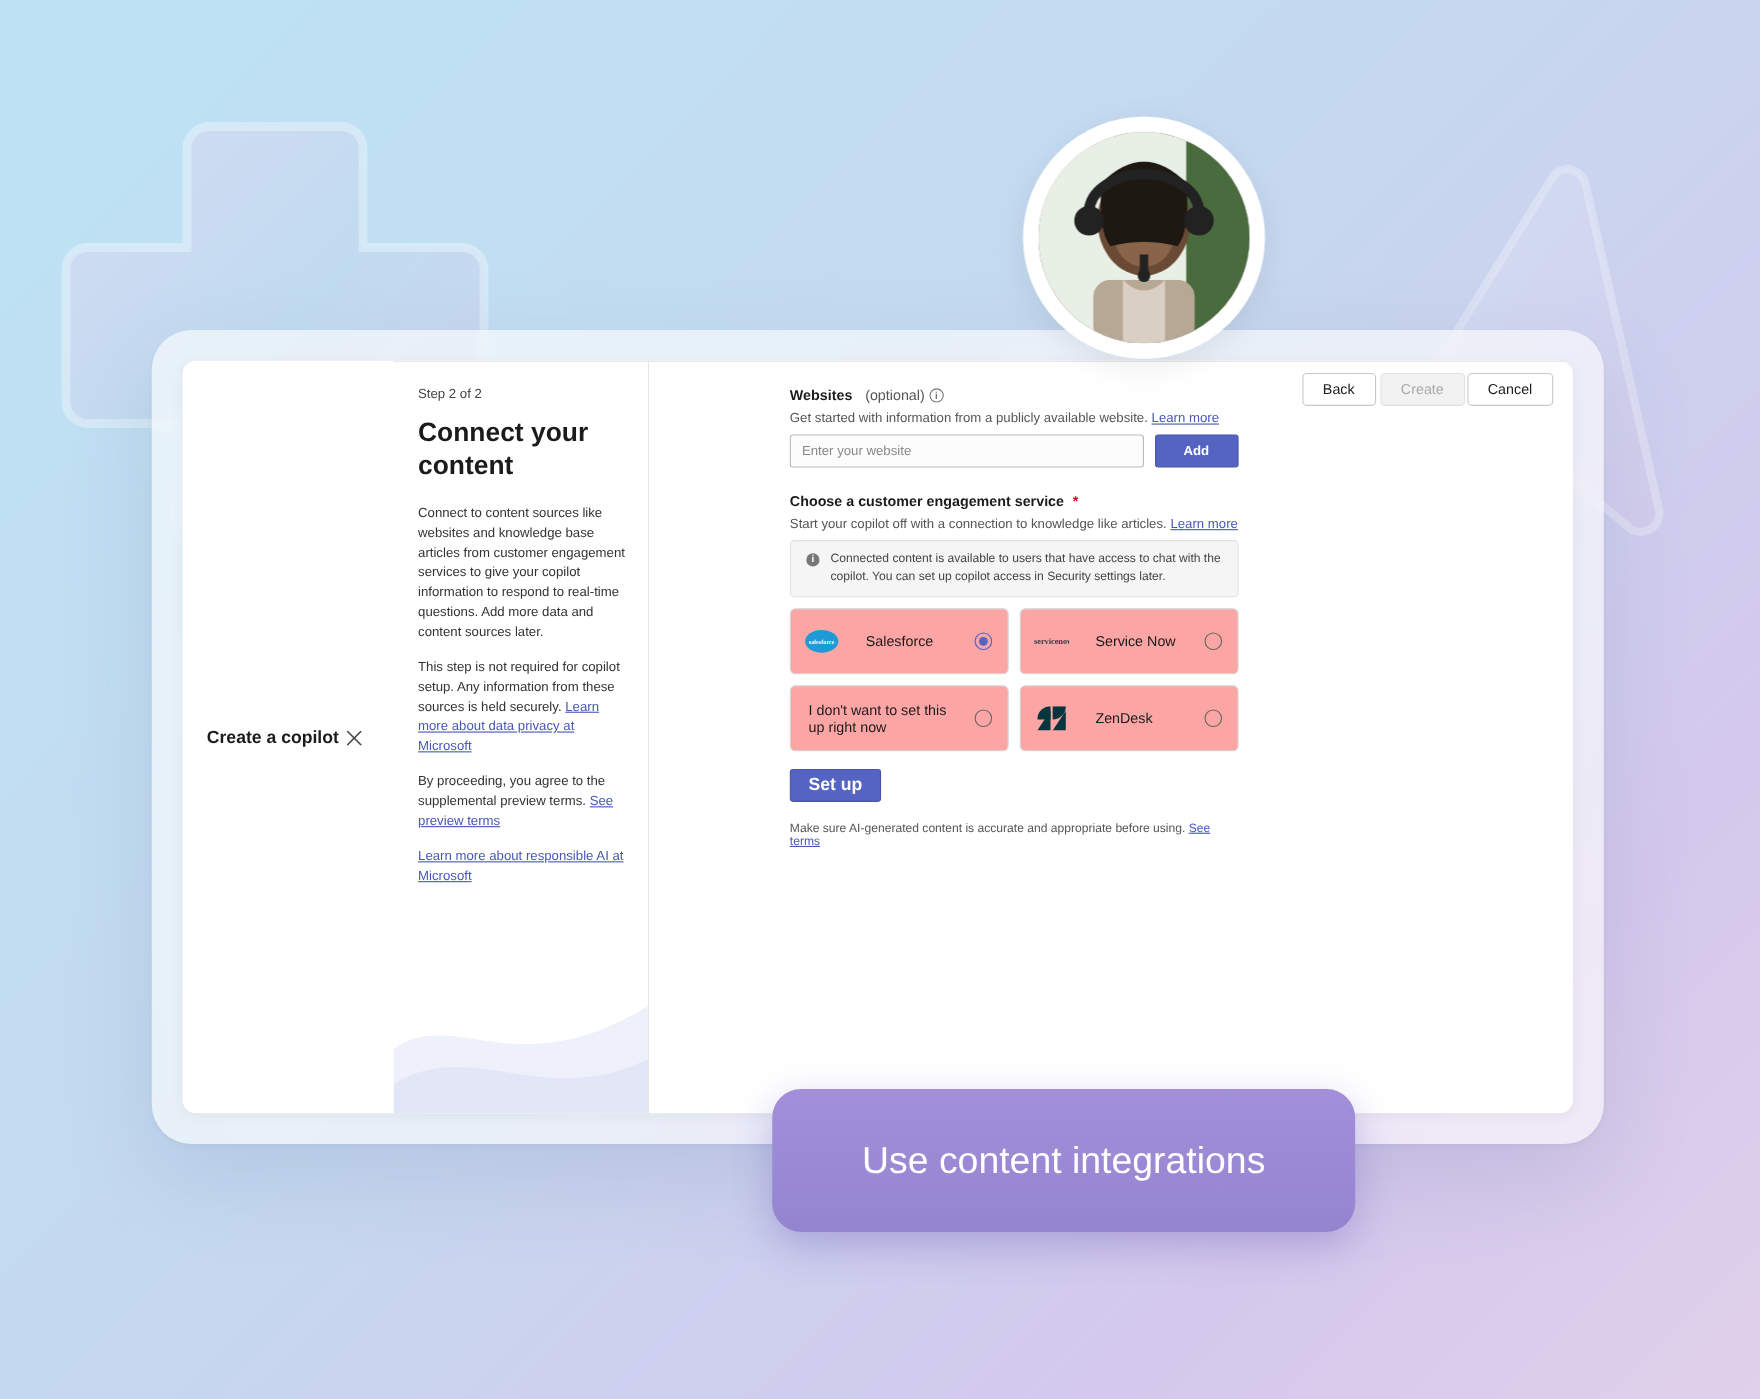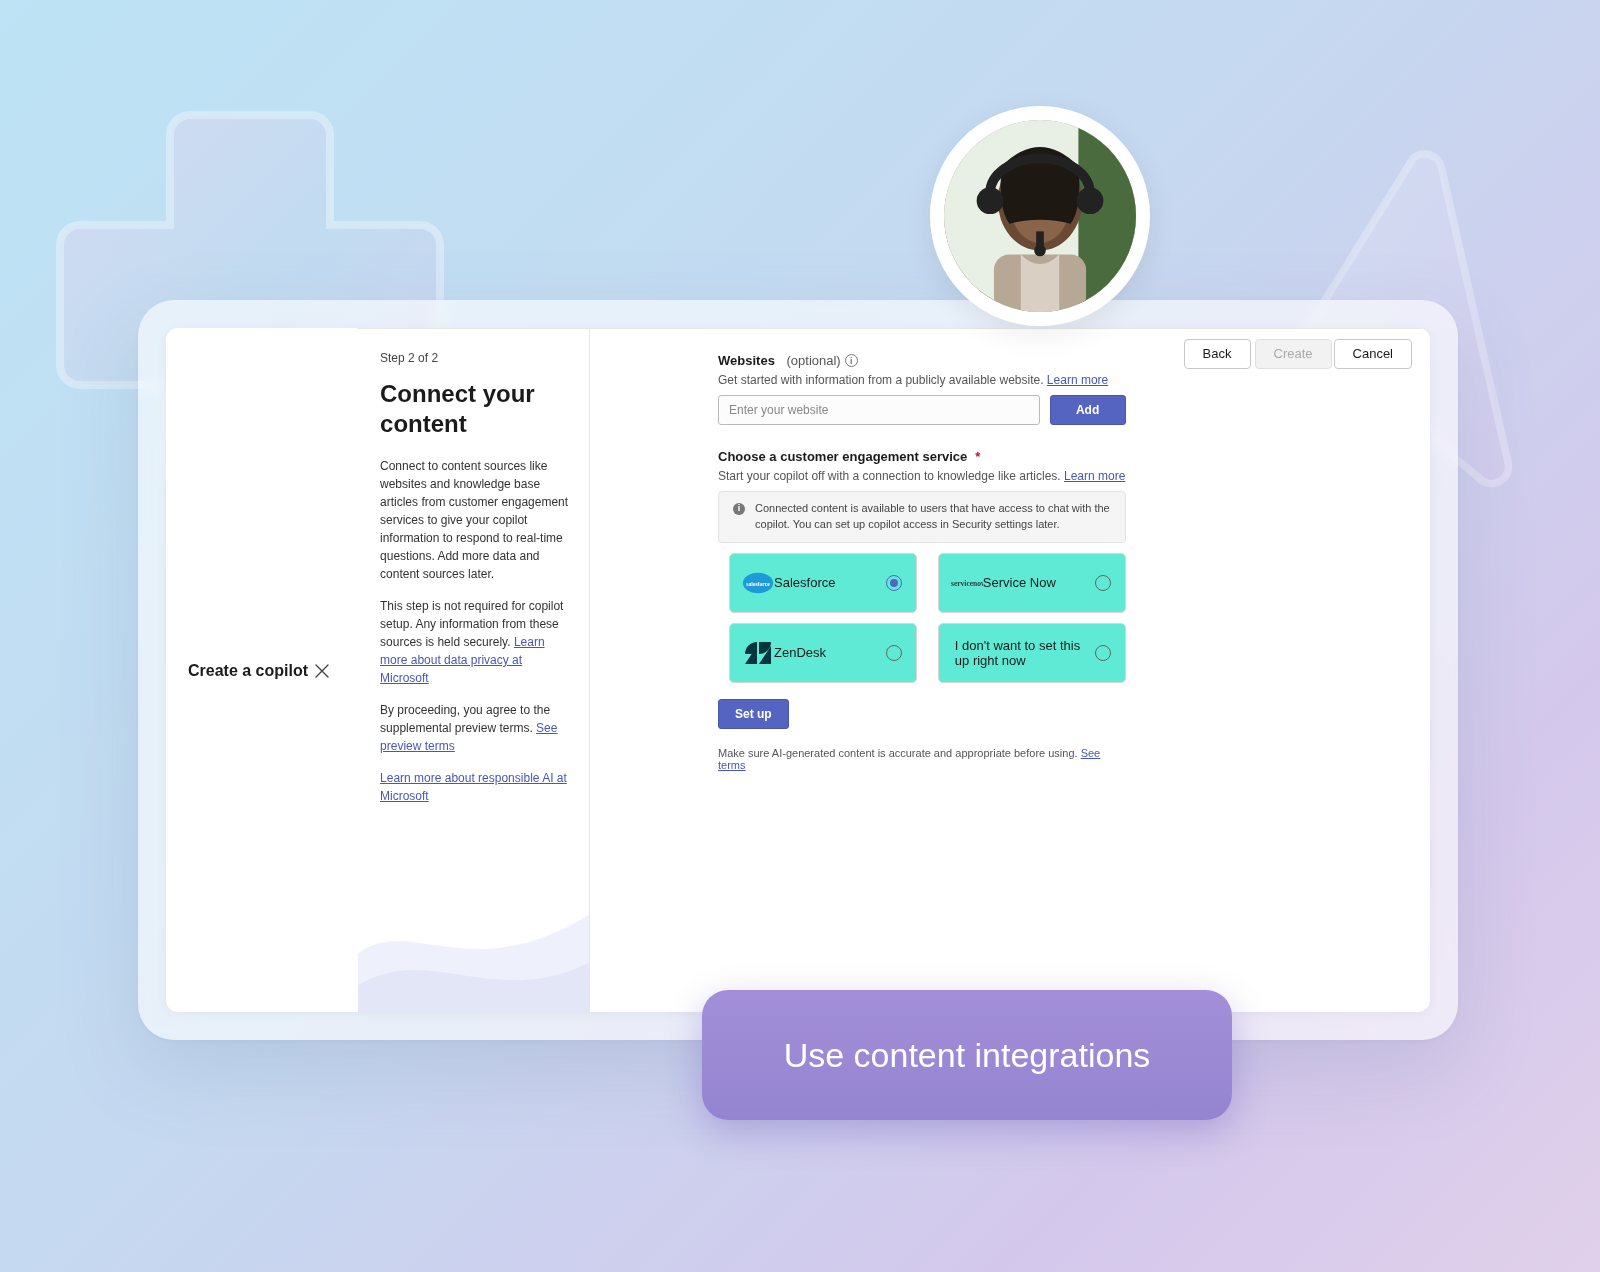--- a/index.html
+++ b/index.html
@@ -129,44 +129,43 @@
     margin-top: 2px;
   }
 
   .service-grid {
     display: grid; grid-template-columns: 1fr 1fr; gap: 10px;
     max-width: 472px; margin-bottom: 16px;
   }
   .service-card {
     border: 1px solid #d6d6d6; border-radius: 5px;
     height: 60px; display: flex; align-items: center;
-    padding: 0 14px 0 12px; gap: 0; cursor: pointer;
-    background: #5eead4;
-    margin-left: 11px;
+    padding: 0 14px 0 12px; gap: 24px; cursor: pointer;
+    background: #fca5a5;
   }
   .service-icon {
     width: 32px; height: 32px; display: flex; align-items: center; justify-content: center;
     flex-shrink: 0;
   }
   .service-label { flex: 1; font-size: 13px; color: #1b1b1b; }
   .radio {
     width: 16px; height: 16px; border: 1px solid #666; border-radius: 50%;
     display: flex; align-items: center; justify-content: center;
   }
   .radio.selected { border-color: #5563c1; }
   .radio.selected::after {
     content: ""; width: 8px; height: 8px; border-radius: 50%; background: #5563c1;
   }
   .service-card.no-icon { padding-left: 16px; }
 
   .setup-btn {
     height: 30px; padding: 0 16px;
     background: #5563c1; color: #fff;
     border: 1px solid #4a56a8; border-radius: 3px;
-    font-size: 12px; font-weight: 600; cursor: pointer;
+    font-size: 16px; font-weight: 600; cursor: pointer;
     margin-bottom: 18px;
   }
 
   .disclaimer { font-size: 11px; color: #555; }
 
   .dialog-footer {
     border-top: 1px solid #e6e6e6;
     height: 50px; display: flex; align-items: center;
     padding: 0 18px; gap: 2px;
   }
@@ -303,37 +302,37 @@
           </div>
           <div class="service-card">
             <span class="service-icon">
               <svg width="34" height="14" viewBox="0 0 34 14">
                   <text x="0" y="10" font-size="8" fill="#293d40" font-family="Segoe UI" font-weight="700">servicenow</text>
                 </svg>
             </span>
             <span class="service-label">Service Now</span>
             <span class="radio"></span>
           </div>
+          <div class="service-card no-icon">
+
+            <span class="service-label">I don't want to set this up right now</span>
+            <span class="radio"></span>
+          </div>
           <div class="service-card">
             <span class="service-icon">
               <svg width="26" height="22" viewBox="0 0 26 22">
                   <path d="M0 22 L12 4 V22 Z" fill="#06363d"></path>
                   <path d="M14 0 H26 A12 12 0 0 1 14 12 Z" fill="#06363d"></path>
                   <path d="M14 22 L26 4 V22 Z" fill="#06363d"></path>
                   <path d="M0 0 H12 A12 12 0 0 1 0 12 Z" fill="#06363d" transform="rotate(180 6 6)"></path>
                 </svg>
             </span>
             <span class="service-label">ZenDesk</span>
             <span class="radio"></span>
           </div>
-          <div class="service-card no-icon">
-
-            <span class="service-label">I don't want to set this up right now</span>
-            <span class="radio"></span>
-          </div>
         </div>
 
         <button class="setup-btn">Set up</button>
 
         <div class="disclaimer">
           <span>Make sure AI-generated content is accurate and appropriate before using. </span><span class="link">See terms</span>
         </div>
       </div>
     </div>
 

